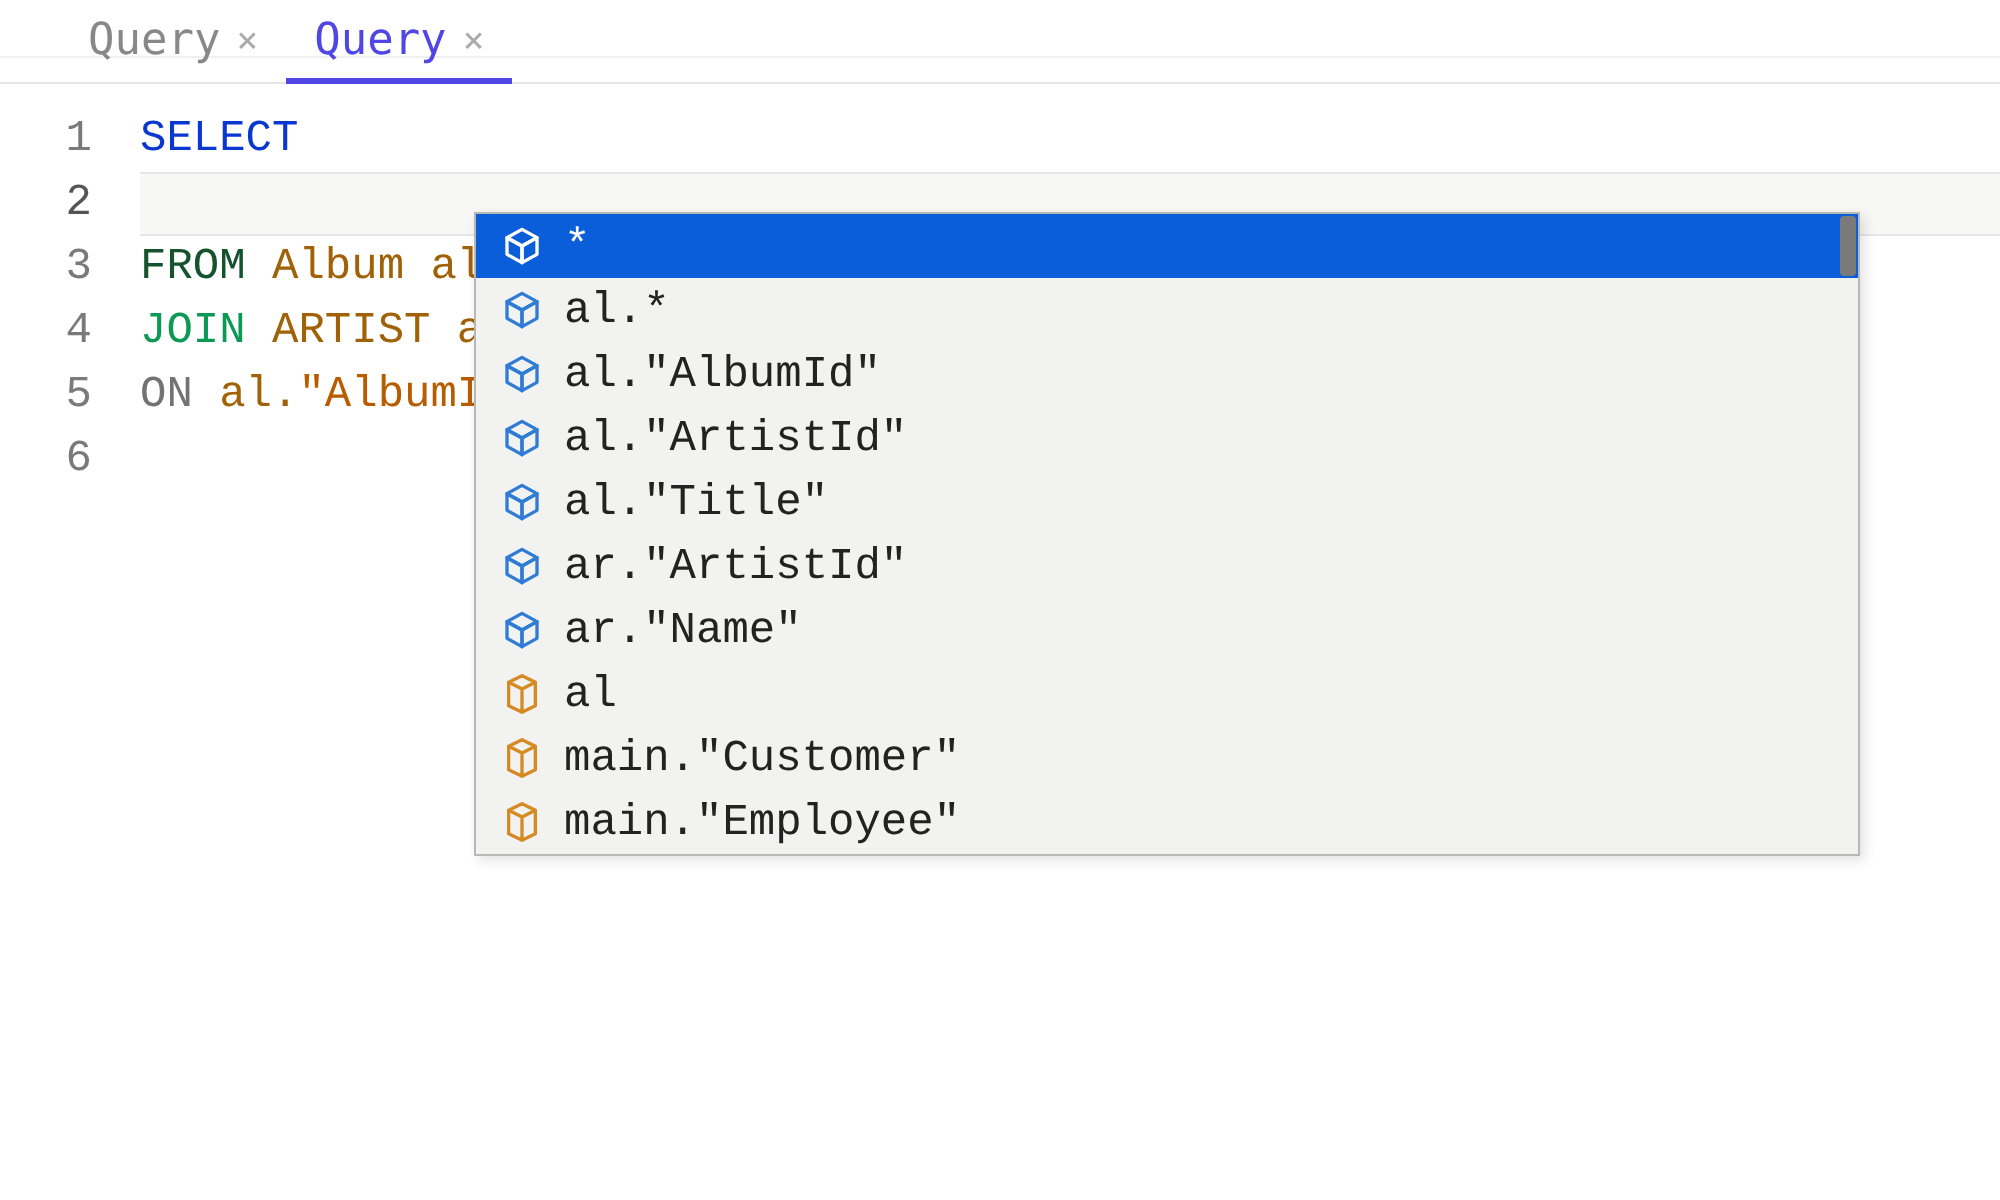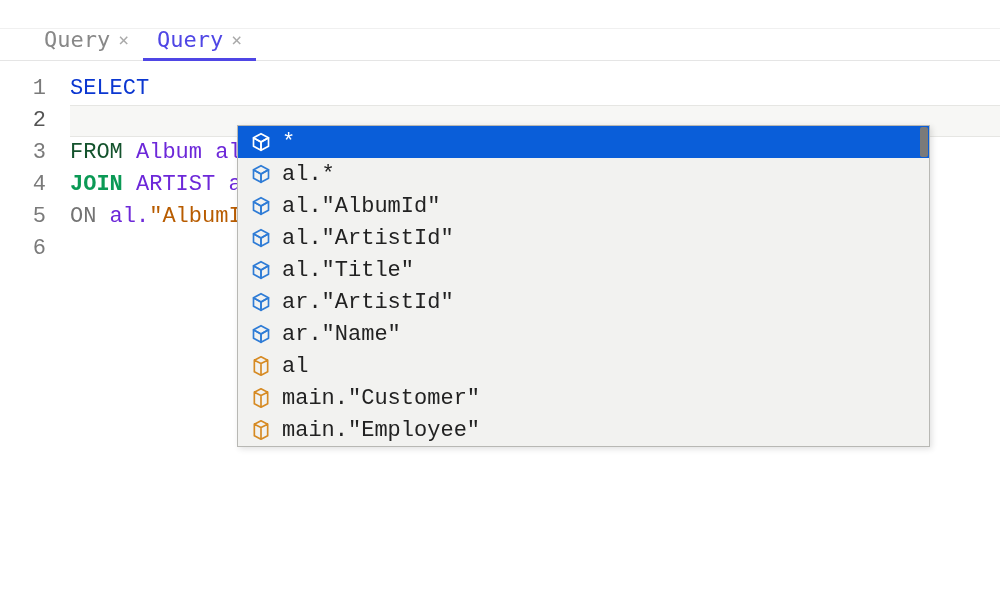--- a/index.html
+++ b/index.html
@@ -8,21 +8,21 @@
       background: #fff;
       width: 1000px;
       height: 600px;
       overflow: hidden;
       position: relative;
     }
 
     .tab-bar {
       display: flex;
       align-items: flex-end;
-      height: 61px;
+      height: 42px;
       border-bottom: 1px solid #e5e5e5;
       padding: 0 30px 0 30px;
       background: #fff;
       position: relative;
     }
     .tab-bar::before {
       content: "";
       position: absolute;
       top: 28px;
       left: 0;
@@ -77,23 +77,23 @@
       color: #7a7a7a;
       user-select: none;
       font-size: 22px;
     }
     .code {
       white-space: pre;
       flex: 1;
     }
     .kw-select { color: #0b37d1; font-weight: 500; margin-top: 33px; }
     .kw-from   { color: #14532d; font-weight: 500; }
-    .kw-join   { color: #0b9955; font-weight: 700; }
+    .kw-join   { color: #0b9955; font-weight: 400; }
     .kw-on     { color: #737373; font-weight: 400; }
-    .kw-table  { color: #6d28d9; }
+    .kw-table  { color: #a16207; }
     .kw-str    { color: #b85c00; }
 
     .line.current .code {
       background: linear-gradient(#f7f7f5, #f7f7f5);
       box-shadow: inset 0 1px 0 #e6e6e3, inset 0 -1px 0 #e6e6e3;
     }
     .line.current .gutter { color: #555; }
 
     .autocomplete {
       position: absolute;

